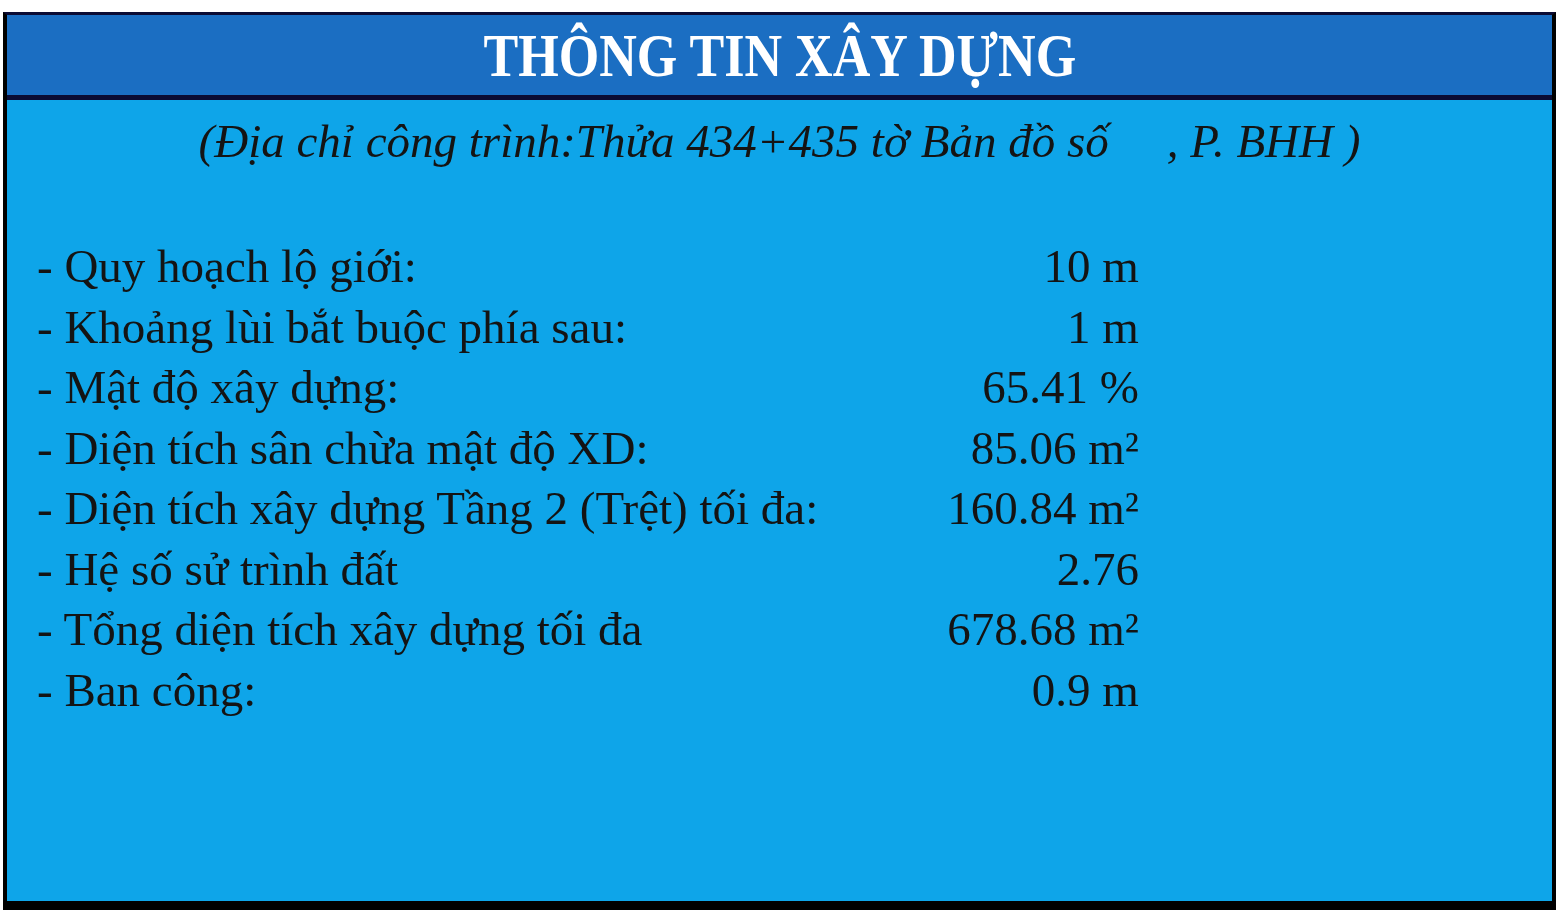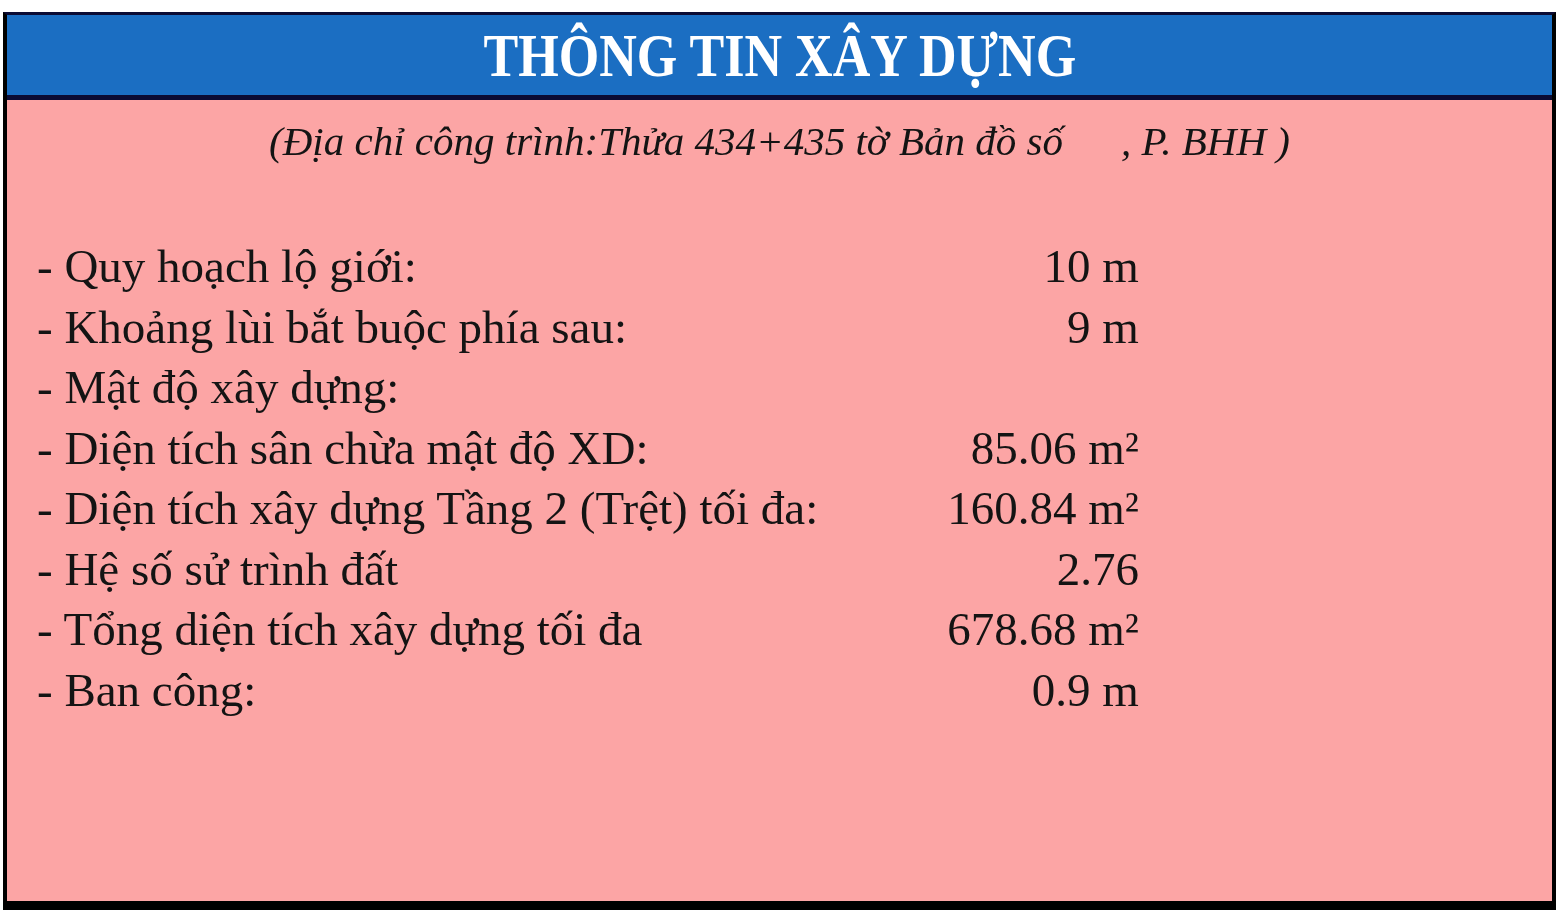--- a/index.html
+++ b/index.html
@@ -11,42 +11,42 @@
     color: #141414;
     overflow: hidden;
   }
   .frame {
     position: absolute;
     left: 3px; top: 12px;
     width: 1553px; height: 898px;
     border: 4px solid #000000;
     border-top: 3px solid #0b0b33;
     border-bottom: 9px solid #000000;
-    background: #fca5a5;
+    background: #0ea5e9;
   }
   .title-bar {
     height: 85px;
     background: #1b6ec2;
     border-bottom: 5px solid #0b0b33;
     display: flex; align-items: center; justify-content: center;
   }
   .title-text {
     color: #ffffff;
     font-weight: bold;
     font-size: 62px;
     line-height: 80px;
     display: inline-block;
     transform: scaleX(0.84);
     white-space: nowrap;
   }
   .subtitle {
     margin-top: 10px;
     text-align: center;
     font-style: italic;
-    font-size: 41px;
+    font-size: 47px;
     line-height: 62px;
     white-space: nowrap;
   }
   .redacted-gap {
     display: inline-block;
     width: 58px;
   }
   .rows {
     margin-top: 64px;
     font-family: Liberation Serif, serif;
@@ -86,25 +86,26 @@
 
   <div class="rows">
   <div class="row">
     <span class="label">- Quy hoạch lộ giới:</span>
     <span class="value num">10 m</span>
   </div>
 
 
   <div class="row">
     <span class="label">- Khoảng lùi bắt buộc phía sau:</span>
-    <span class="value num">9 m</span>
+    <span class="value num">1 m</span>
   </div>
 
   <div class="row">
     <span class="label">- Mật độ xây dựng:</span>
+    <span class="value num">65.41 %</span>
   </div>
 
   <div class="row">
     <span class="label">- Diện tích sân chừa mật độ XD:</span>
     <span class="value num">85.06 m²</span>
   </div>
 
   <div class="row">
     <span class="label">- Diện tích xây dựng Tầng 2 (Trệt) tối đa:</span>
     <span class="value num">160.84 m²</span>

